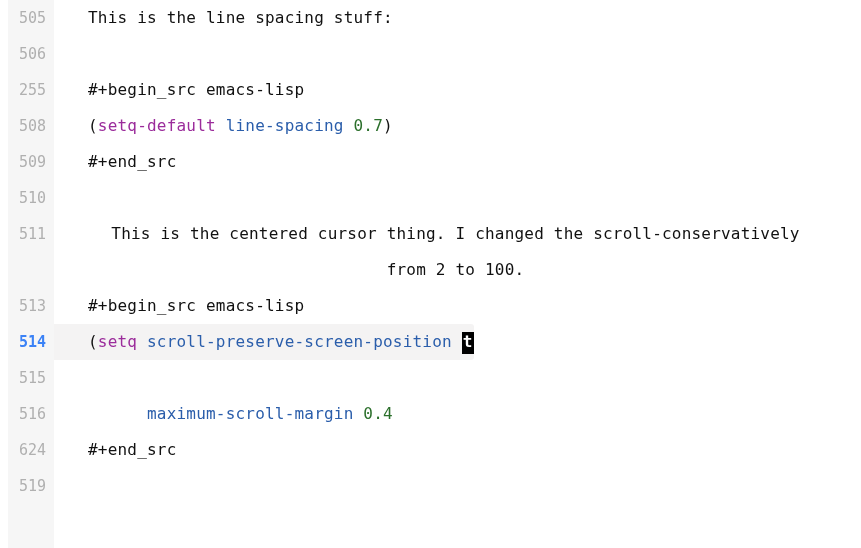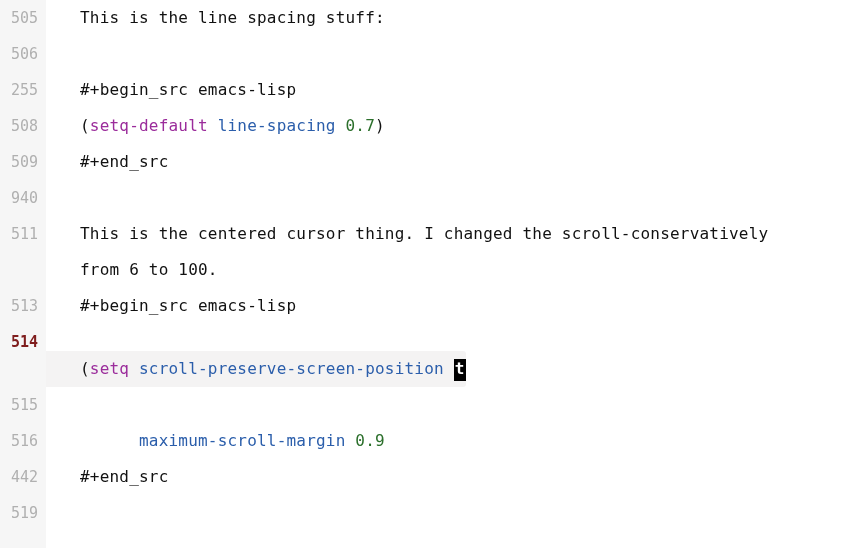--- a/index.html
+++ b/index.html
@@ -8,20 +8,21 @@
     height: 548px;
     background: #ffffff;
     font-family: "Menlo", "Consolas", "DejaVu Sans Mono", monospace;
     font-size: 16px;
     overflow: hidden;
   }
   .editor {
     display: flex;
     width: 100%;
     height: 100%;
+    padding-left: 8px;
   }
   .gutter {
     width: 46px;
     background: #f6f6f6;
     padding-top: 4px;
     flex: 0 0 46px;
   }
   .code {
     flex: 1;
     padding-top: 4px;
@@ -35,42 +36,42 @@
     width: 46px;
     text-align: right;
     padding-right: 8px;
     color: #b0b0b0;
     font-size: 15px;
     line-height: 36px;
     user-select: none;
     font-weight: 400;
   }
   .ln.current {
-    color: #7f1d1d;
+    color: #3b82f6;
     font-weight: 700;
   }
   .txt {
     line-height: 36px;
     padding-left: 34px;
     white-space: pre;
     color: #111111;
     font-weight: 500;
     letter-spacing: 0.2px;
   }
   .hl-row .txt-bg {
     background: #f4f3f3;
     border-top-right-radius: 3px;
     border-bottom-right-radius: 3px;
-    margin-top: 27px;
   }
   .txt-bg {
     display: block;
     margin-left: 0;
     padding-left: 34px;
     margin-right: 20px;
+    text-align: center;
   }
   .kw   { color: #9b2c9b; }   
   .fn   { color: #2b5eab; }   
   .num  { color: #2b6f2b; }   
   .cursor-block {
     display: inline-block;
     background: #000000;
     color: #ffffff;
     padding: 0 1px;
     line-height: 20px;
@@ -110,52 +111,52 @@
       <div class="ln">508</div>
       <div class="txt-bg"><span class="txt" style="padding-left:0"><span>(</span><span class="kw">setq-default</span> <span class="fn">line-spacing</span> <span class="num">0.7</span><span>)</span></span></div>
     </div>
 
     <div class="row">
       <div class="ln">509</div>
       <div class="txt-bg"><span class="txt" style="padding-left:0">#+end_src</span></div>
     </div>
 
     <div class="row">
-      <div class="ln">940</div>
+      <div class="ln">510</div>
       <div class="txt-bg"><span class="txt" style="padding-left:0">&nbsp;</span></div>
     </div>
 
     <div class="row line-wrap-511">
       <div class="ln">511</div>
-      <div class="txt-bg"><span class="txt" style="padding-left:0;white-space:normal;display:inline-block;max-width:735px;">This is the centered cursor thing. I changed the scroll-conservatively from 6 to 100.</span></div>
+      <div class="txt-bg"><span class="txt" style="padding-left:0;white-space:normal;display:inline-block;max-width:735px;">This is the centered cursor thing. I changed the scroll-conservatively from 2 to 100.</span></div>
     </div>
 
 
     <div class="row">
       <div class="ln">513</div>
       <div class="txt-bg"><span class="txt" style="padding-left:0">#+begin_src emacs-lisp</span></div>
     </div>
 
     <div class="row hl-row">
       <div class="ln current">514</div>
       <div class="txt-bg"><span class="txt" style="padding-left:0"><span>(</span><span class="kw">setq</span> <span class="fn">scroll-preserve-screen-position</span> <span class="cursor-block">t</span></span></div>
     </div>
 
     <div class="row">
       <div class="ln">515</div>
     </div>
 
     <div class="row">
       <div class="ln">516</div>
-      <div class="txt-bg"><span class="txt" style="padding-left:0"><span>      </span><span class="fn">maximum-scroll-margin</span> <span class="num">0.9</span></span></div>
+      <div class="txt-bg"><span class="txt" style="padding-left:0"><span>      </span><span class="fn">maximum-scroll-margin</span> <span class="num">0.4</span></span></div>
     </div>
 
 
     <div class="row">
-      <div class="ln">442</div>
+      <div class="ln">624</div>
       <div class="txt-bg"><span class="txt" style="padding-left:0">#+end_src</span></div>
     </div>
 
     <div class="row">
       <div class="ln">519</div>
       <div class="txt-bg"></div>
     </div>
   </div>
 
   <div class="gutter"></div>

